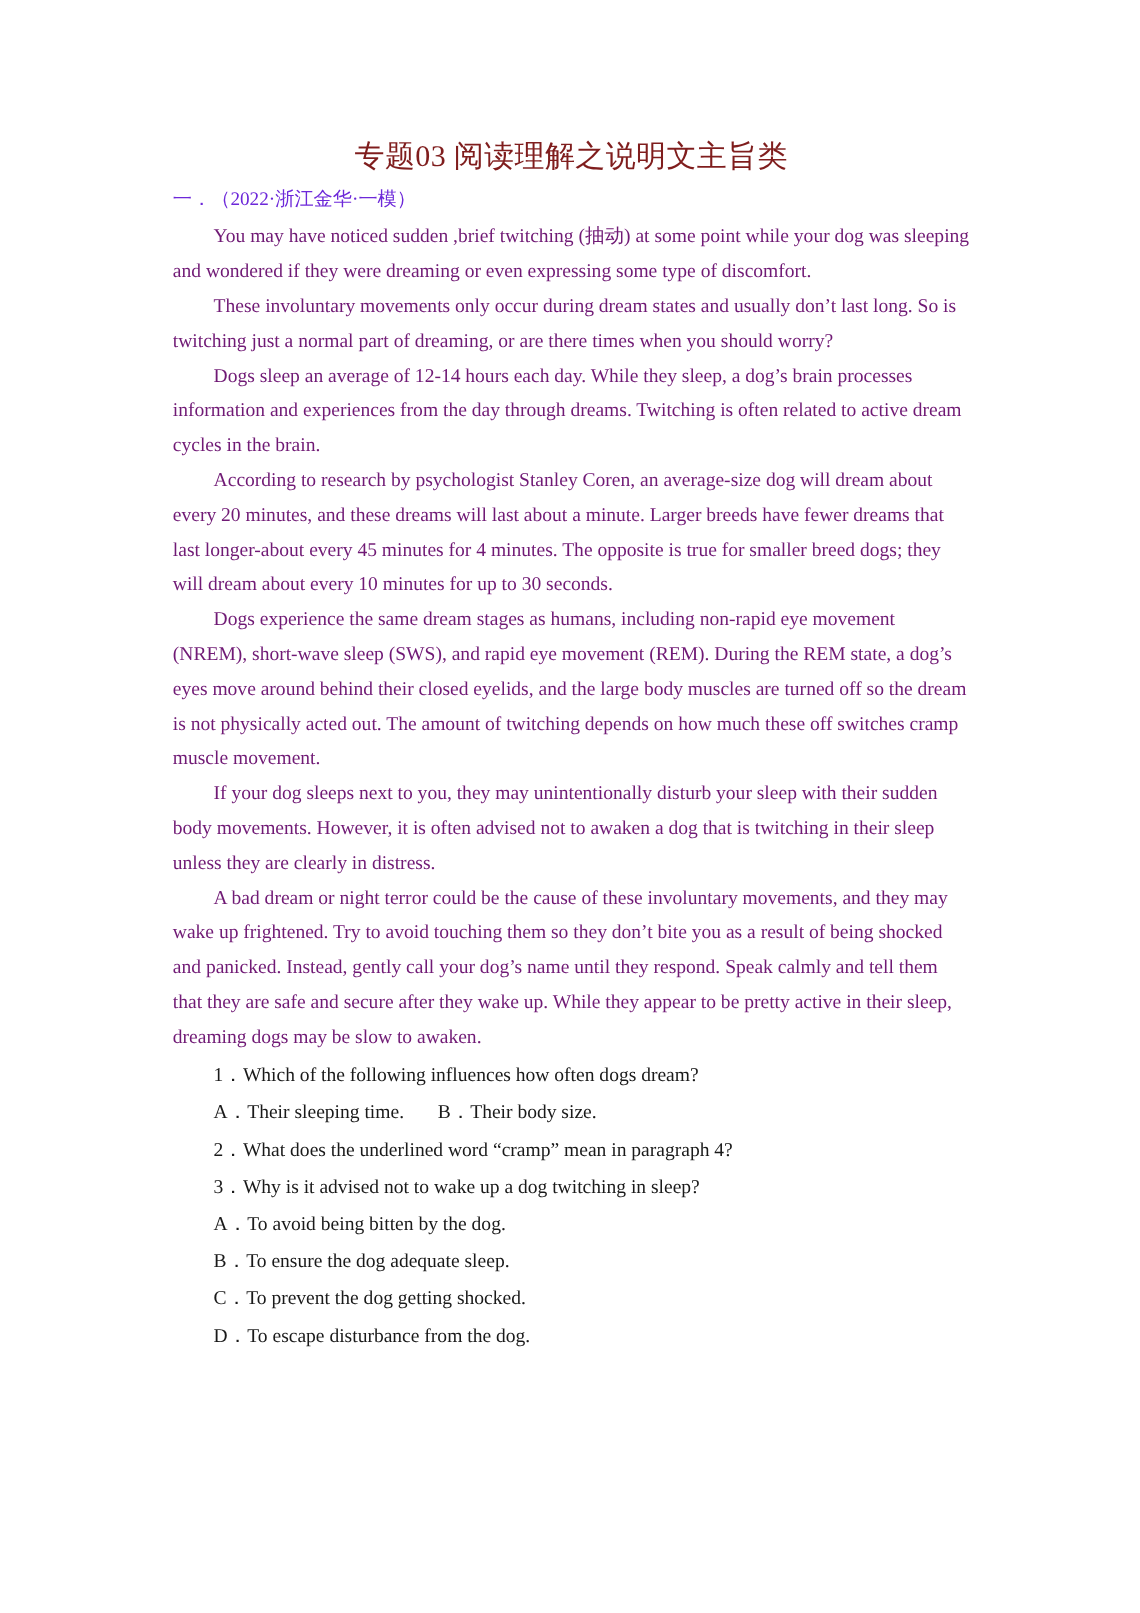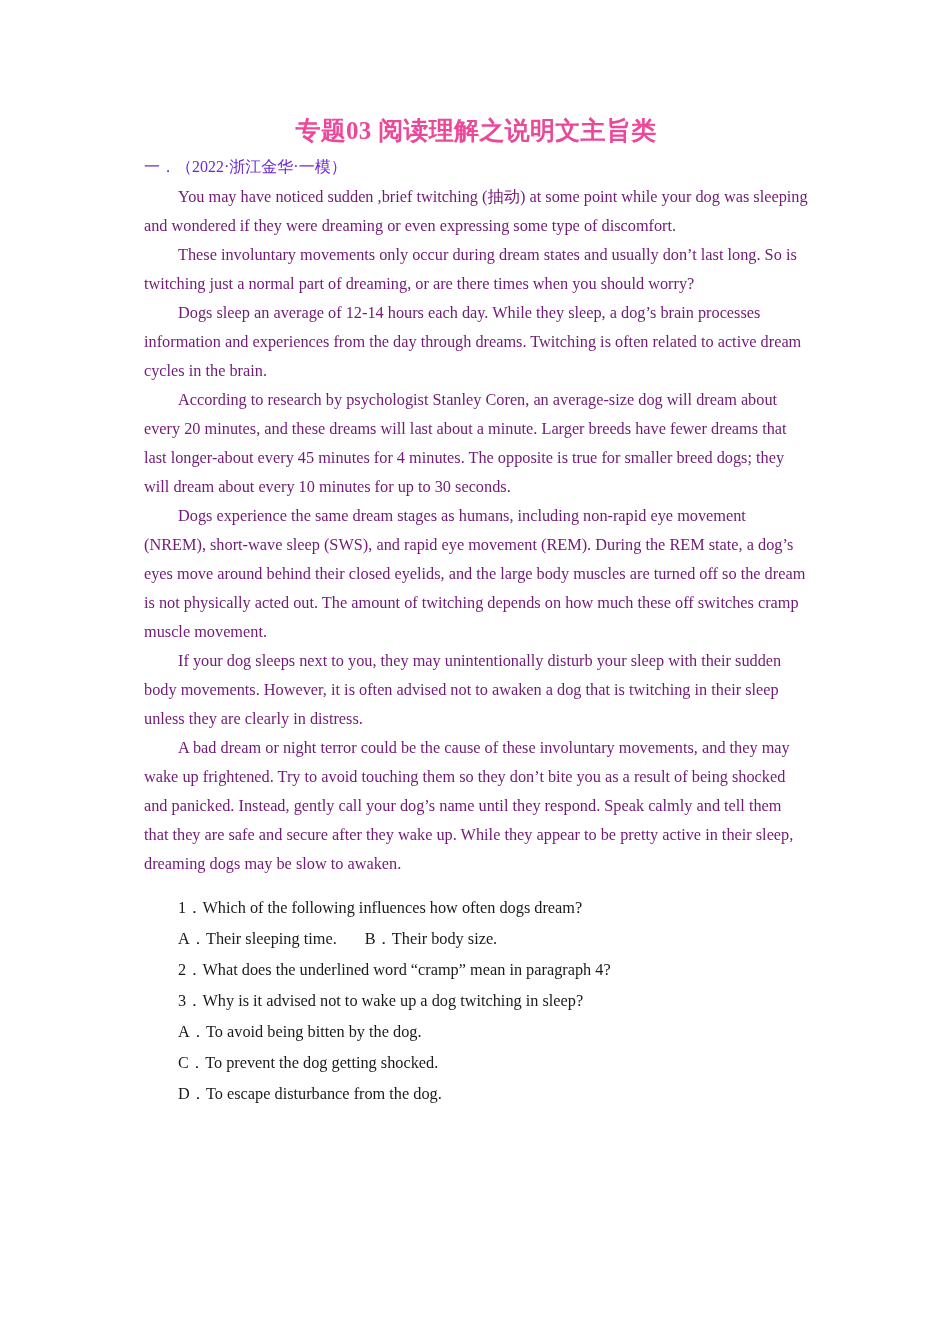--- a/index.html
+++ b/index.html
@@ -16,43 +16,43 @@
       color: #1a1a1a;
     }
     .page {
       position: absolute;
       left: 144px;
       top: 112px;
       width: 664px;
     }
     .title {
       text-align: center;
-      font-weight: bold;
+      font-weight: normal;
       font-size: 25px;
       line-height: 38px;
       margin: 0 0 4px 0;
       letter-spacing: 0.3px;
-      color: #ec4899;
+      color: #7f1d1d;
     }
     .source {
       font-size: 16px;
       line-height: 26px;
       margin: 0 0 2px 0;
       color: #6d28d9;
     }
     .para {
       font-size: 16.3px;
       line-height: 29px;
       text-indent: 34px;
       margin: 0;
       text-align: left;
       color: #701a75;
     }
     .questions {
-      margin-top: 14px;
+      margin-top: 2px;
     }
     .q-line {
       font-size: 16.3px;
       line-height: 31px;
       padding-left: 34px;
       margin: 0;
       white-space: pre;
       color: #1a1a1a;
     }
     .opt-gap-wide { display: inline-block; width: 28px; }
@@ -78,16 +78,17 @@
 
   <div class="questions">
 
     <div class="q-line">1．Which of the following influences how often dogs dream?</div>
     <div class="q-line"><span>A．Their sleeping time.</span><span class="opt-gap-wide"></span><span>B．Their body size.</span></div>
 
     <div class="q-line">2．What does the underlined word “cramp” mean in paragraph 4?</div>
 
     <div class="q-line">3．Why is it advised not to wake up a dog twitching in sleep?</div>
     <div class="q-line">A．To avoid being bitten by the dog.</div>
+    <div class="q-line">B．To ensure the dog adequate sleep.</div>
     <div class="q-line">C．To prevent the dog getting shocked.</div>
     <div class="q-line">D．To escape disturbance from the dog.</div>
   </div>
 </div>
 
 </body></html>

